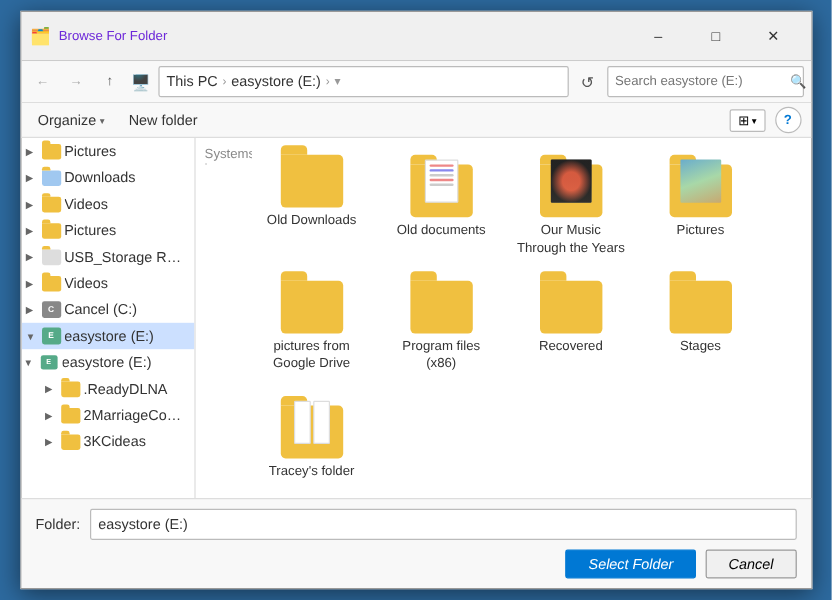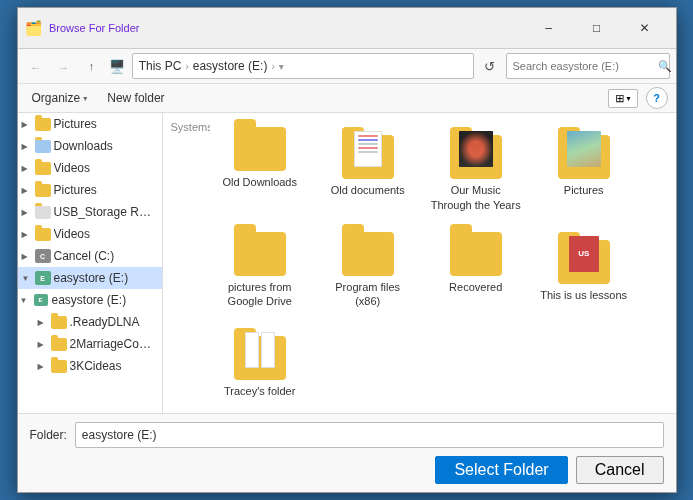--- a/index.html
+++ b/index.html
@@ -582,23 +582,24 @@
     }
     .button-row {
       display: flex;
       justify-content: flex-end;
       gap: 8px;
     }
     .action-btn {
       padding: 4px 18px;
       border: 1px solid #999;
       border-radius: 2px;
-      font-size: 16px;
+      font-size: 12px;
       cursor: pointer;
       background: #f0f0f0;
+      font-style: italic;
     }
     .action-btn.primary {
       background: #0078d4;
       color: white;
       border-color: #0078d4;
     }
   </style>
 </head>
 <body>
 
@@ -804,28 +805,25 @@
         <div class="file-item">
           <div class="folder-plain"></div>
           <div class="file-label">Program files (x86)</div>
         </div>
 
         <div class="file-item">
           <div class="folder-plain"></div>
           <div class="file-label">Recovered</div>
         </div>
 
-
         <div class="file-item">
-          <div class="folder-with-book">
-            <div class="base-folder4"></div>
-            <div class="book-inside">US</div>
-          </div>
-          <div class="file-label">This is us lessons</div>
+          <div class="folder-plain"></div>
+          <div class="file-label">Stages</div>
         </div>
+
 
         <div class="file-item">
           <div class="folder-with-pages">
             <div class="base-folder5"></div>
             <div class="pages-inside">
               <div class="page-sheet"></div>
               <div class="page-sheet"></div>
             </div>
           </div>
           <div class="file-label">Tracey's folder</div>

